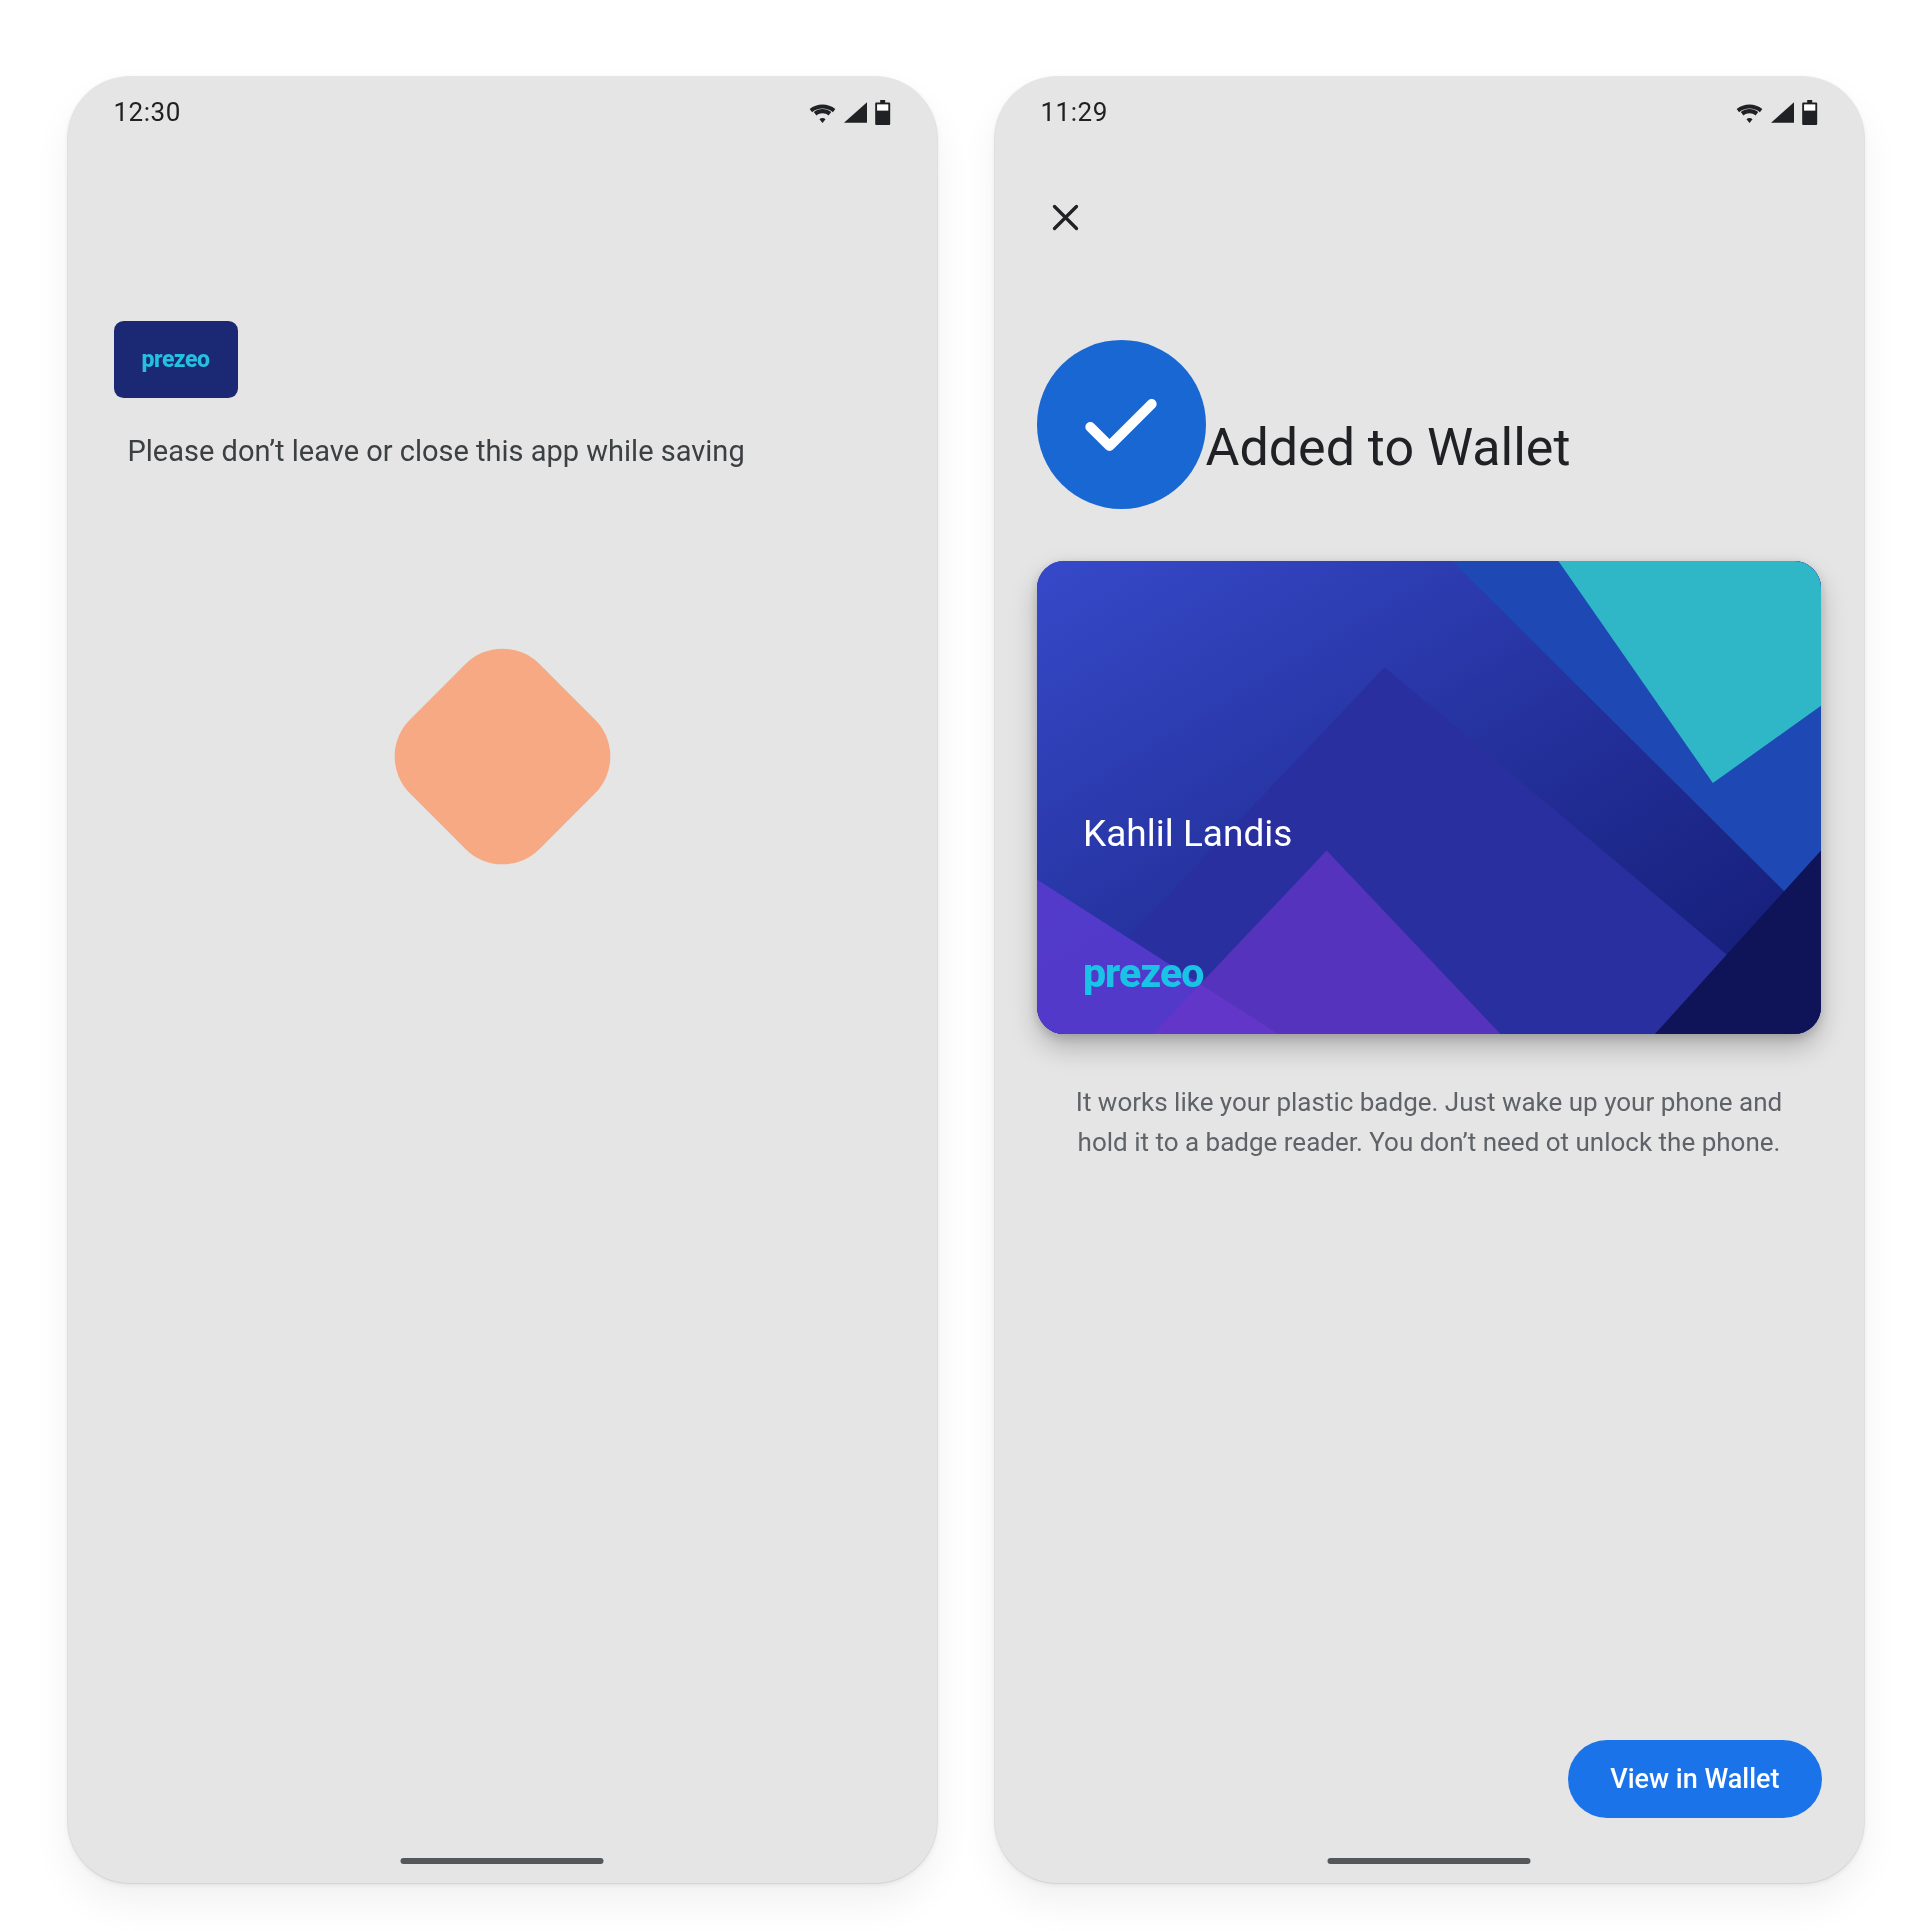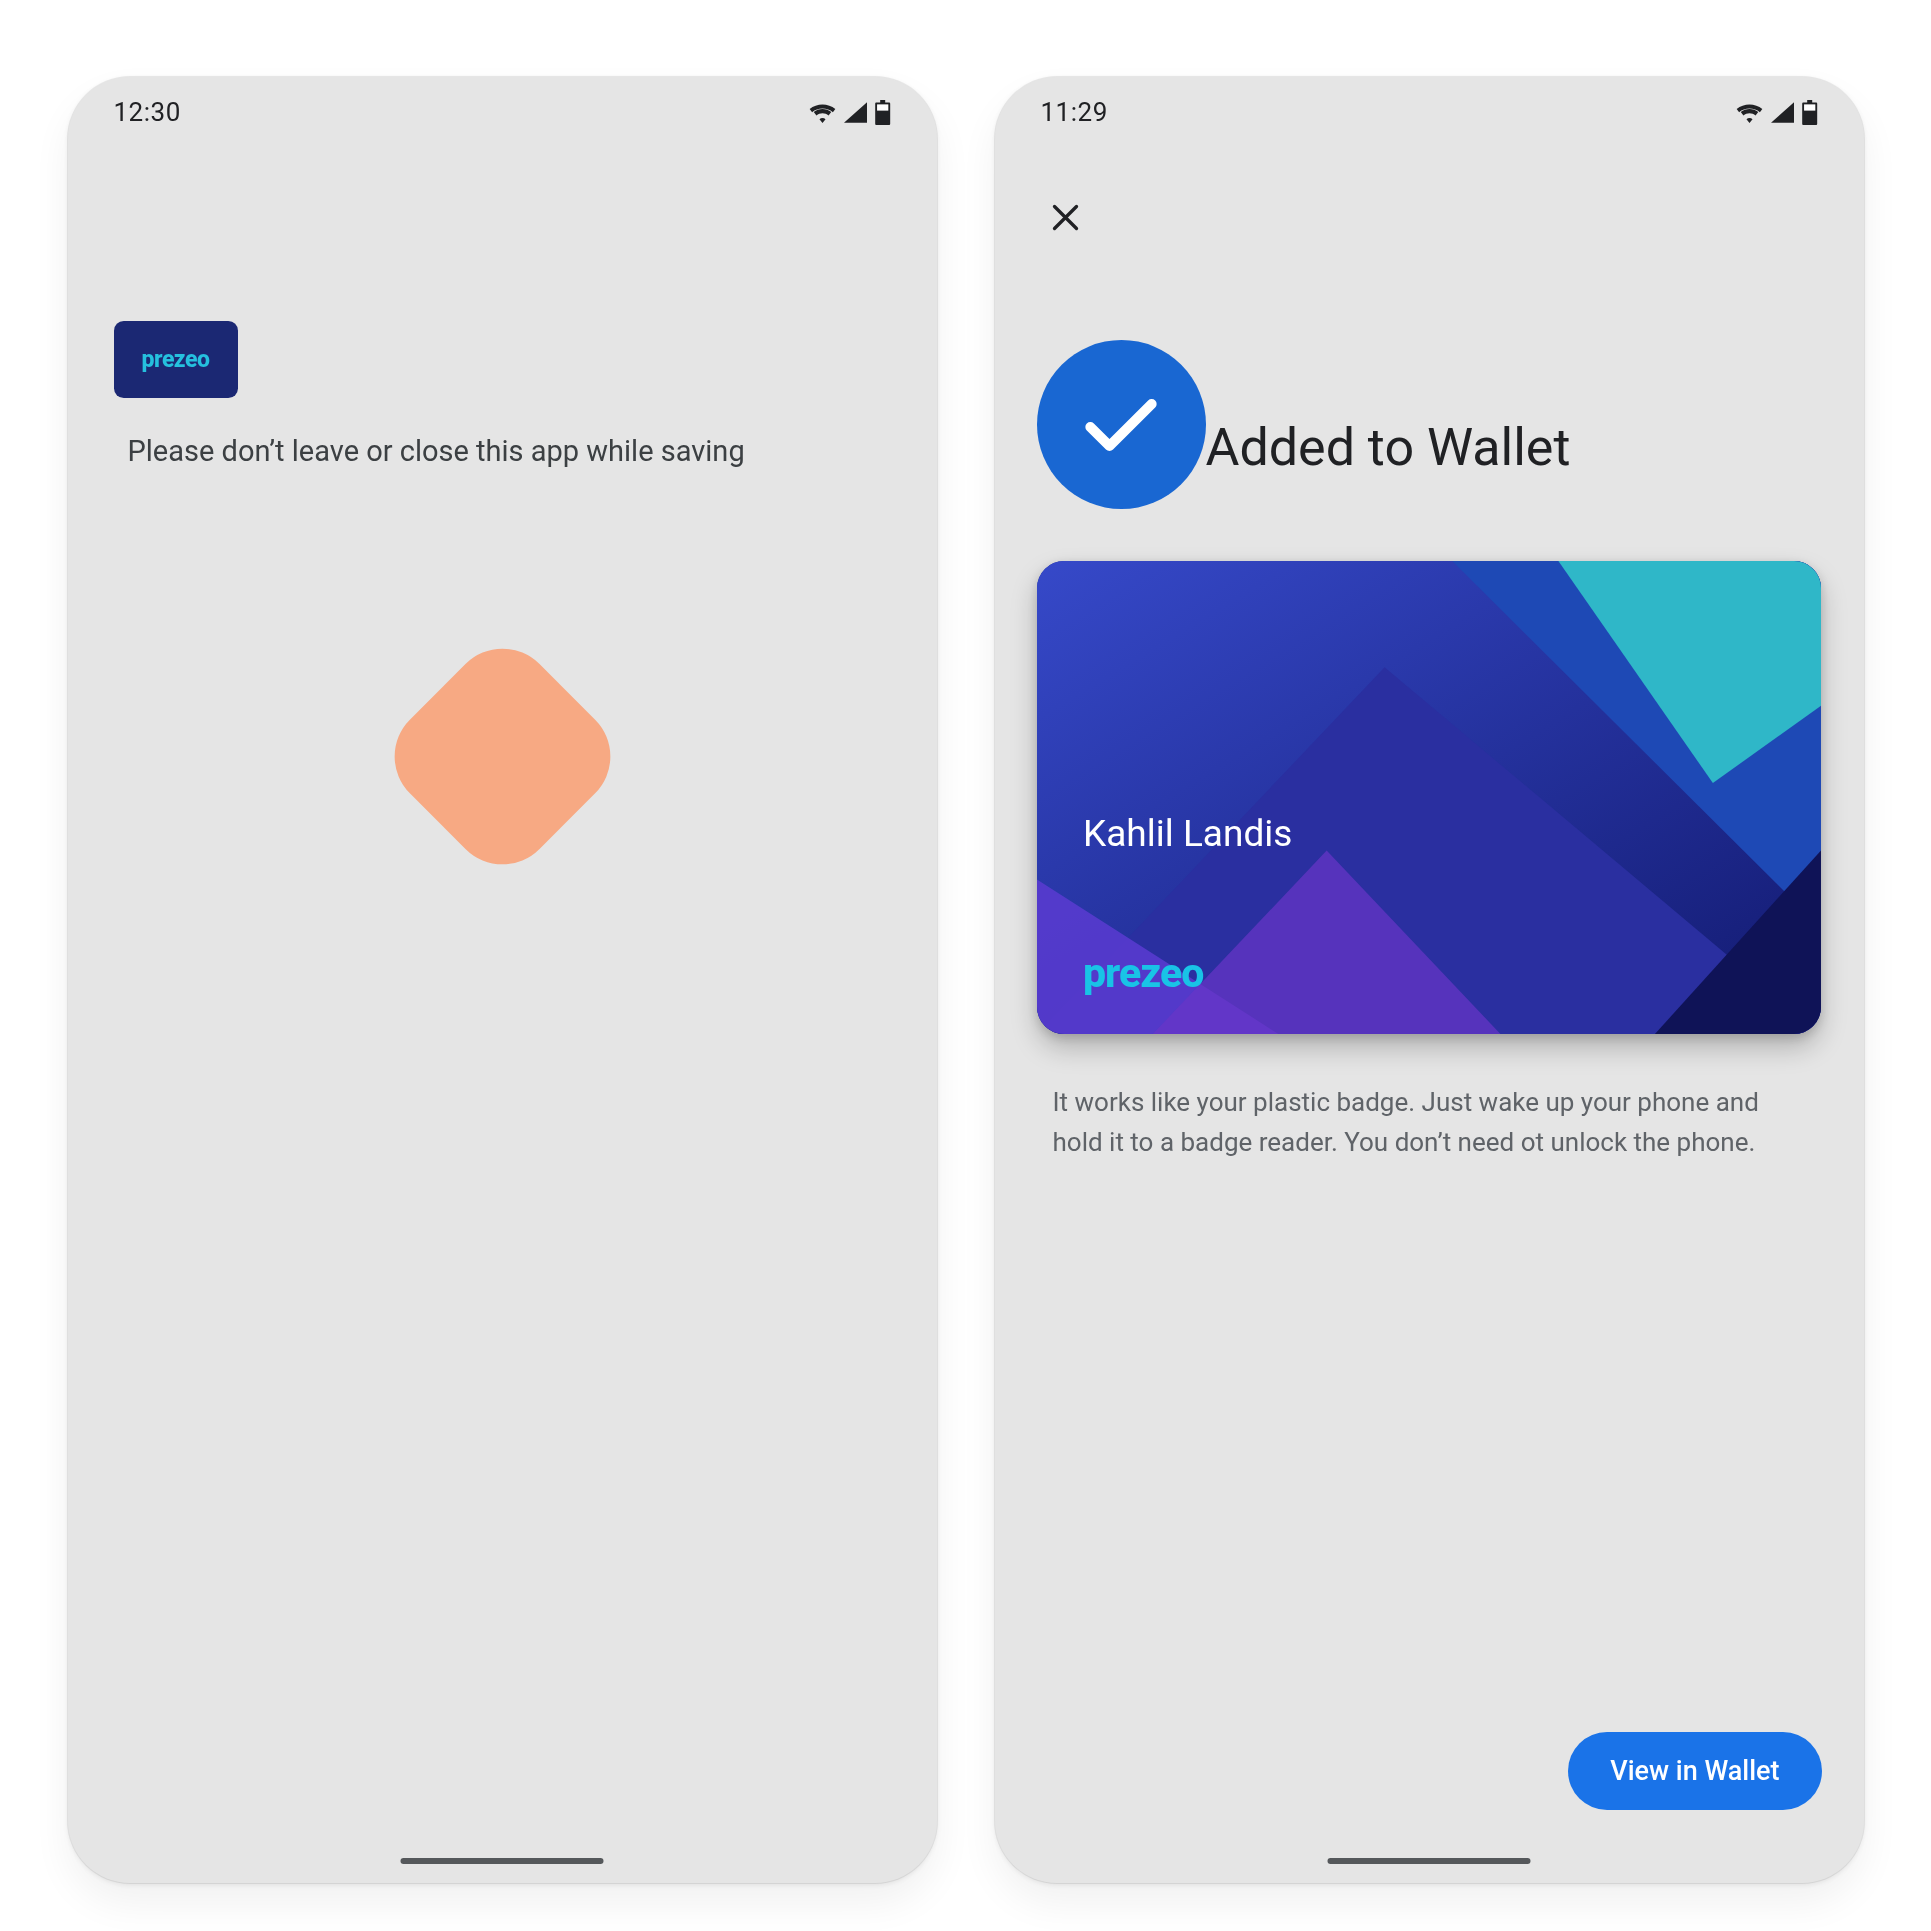--- a/index.html
+++ b/index.html
@@ -108,25 +108,25 @@
   }
   .card svg.bg{position:absolute;inset:0;width:100%;height:100%}
   .card .name{
     position:absolute;left:46px;top:251px;color:#fff;font-size:37px;font-weight:400;
   }
   .card .brand{
     position:absolute;left:46px;bottom:37px;color:#19c3e6;
     font-size:41px;font-weight:800;letter-spacing:-1px;
   }
   .s2-desc{
-    margin:48px auto 10px;max-width:753px;text-align:left;
+    margin:48px auto 10px;max-width:753px;text-align:center;
     font-size:26px;line-height:1.55;color:var(--muted);
   }
   .cta-row{
-    position:absolute;right:42px;bottom:73px;
+    position:absolute;right:42px;bottom:65px;
   }
   .cta{
     border:none;border-radius:965px;background:#1a73e8;color:#fff;
     font-size:27px;font-weight:500;
     padding:23px 42px;cursor:pointer;
     font-family:inherit;
   }
 </style>
 </head>
 <body>

